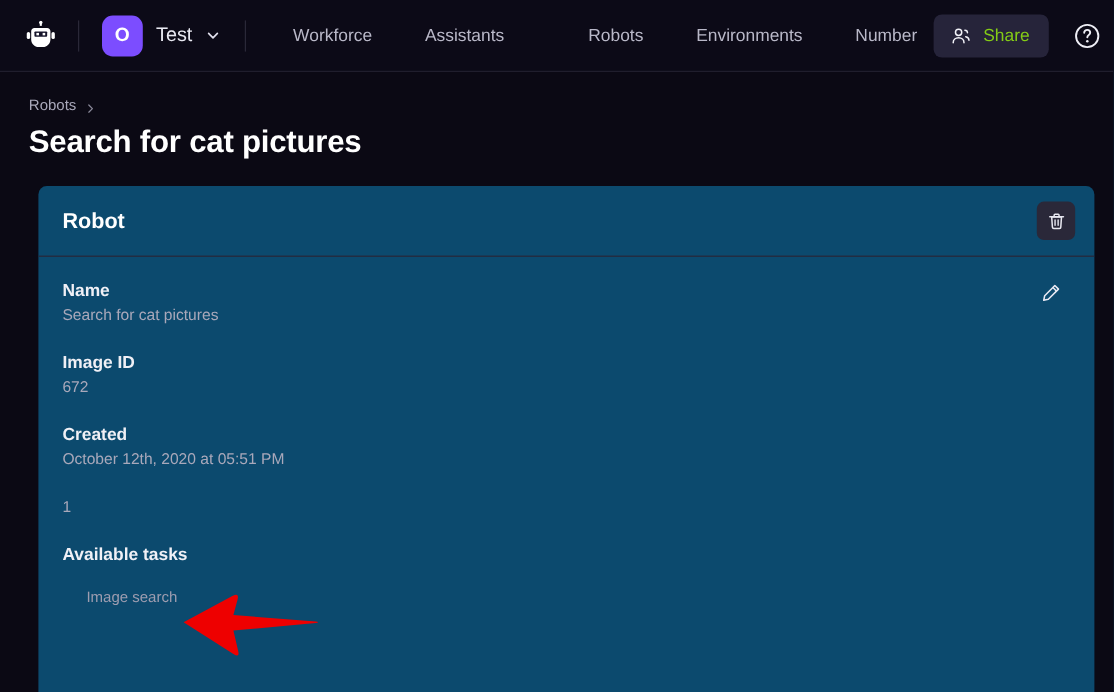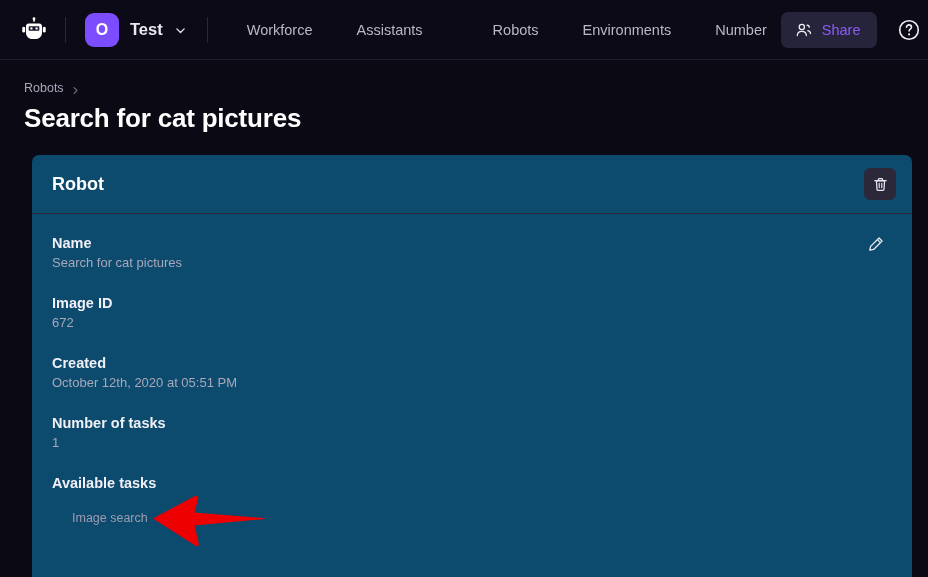--- a/index.html
+++ b/index.html
@@ -38,21 +38,21 @@
     cursor:pointer;
   }
   .org-badge{
     width:34px;height:34px;border-radius:9px;
     background:#7c4dff;
     color:#fff;font-size:16px;font-weight:600;
     display:flex;align-items:center;justify-content:center;
     letter-spacing:.2px;
   }
   .org-name{
-    color:#e9e9f2;font-size:16.5px;font-weight:700;
+    color:#e9e9f2;font-size:16.5px;font-weight:400;
   }
   .chev{
     width:13px;height:13px;display:block;
   }
 
   .nav{
     display:flex;align-items:center;gap:16px;
     margin-left:25px;
   }
   .nav a{
@@ -62,21 +62,21 @@
   }
   .nav a.sp{ margin-right:26px; }
 
   .spacer{flex:1;}
 
   .share-btn{
     display:flex;align-items:center;gap:9px;
     background:#26243a;
     border:none;border-radius:7px;
     padding:9px 16px 9px 14px;
-    color:#8b5cf6;font-size:14.5px;
+    color:#84cc16;font-size:14.5px;
     cursor:pointer;
     font-family:inherit;
   }
   .help-btn{
     margin-left:20px;
     width:26px;height:26px;
     display:flex;align-items:center;justify-content:center;
     cursor:pointer;
   }
   .avatar{
@@ -298,21 +298,20 @@
       <div class="field-label">Image ID</div>
       <div class="field-value">672</div>
     </div>
 
     <div class="field">
       <div class="field-label">Created</div>
       <div class="field-value">October 12th, 2020 at 05:51 PM</div>
     </div>
 
     <div class="field">
-      <div class="field-label">Number of tasks</div>
       <div class="field-value">1</div>
     </div>
 
     <div class="field" style="margin-bottom:0">
       <div class="field-label">Available tasks</div>
       <div class="task-list">
         <div class="task-item">Image search</div>
       </div>
     </div>
 

